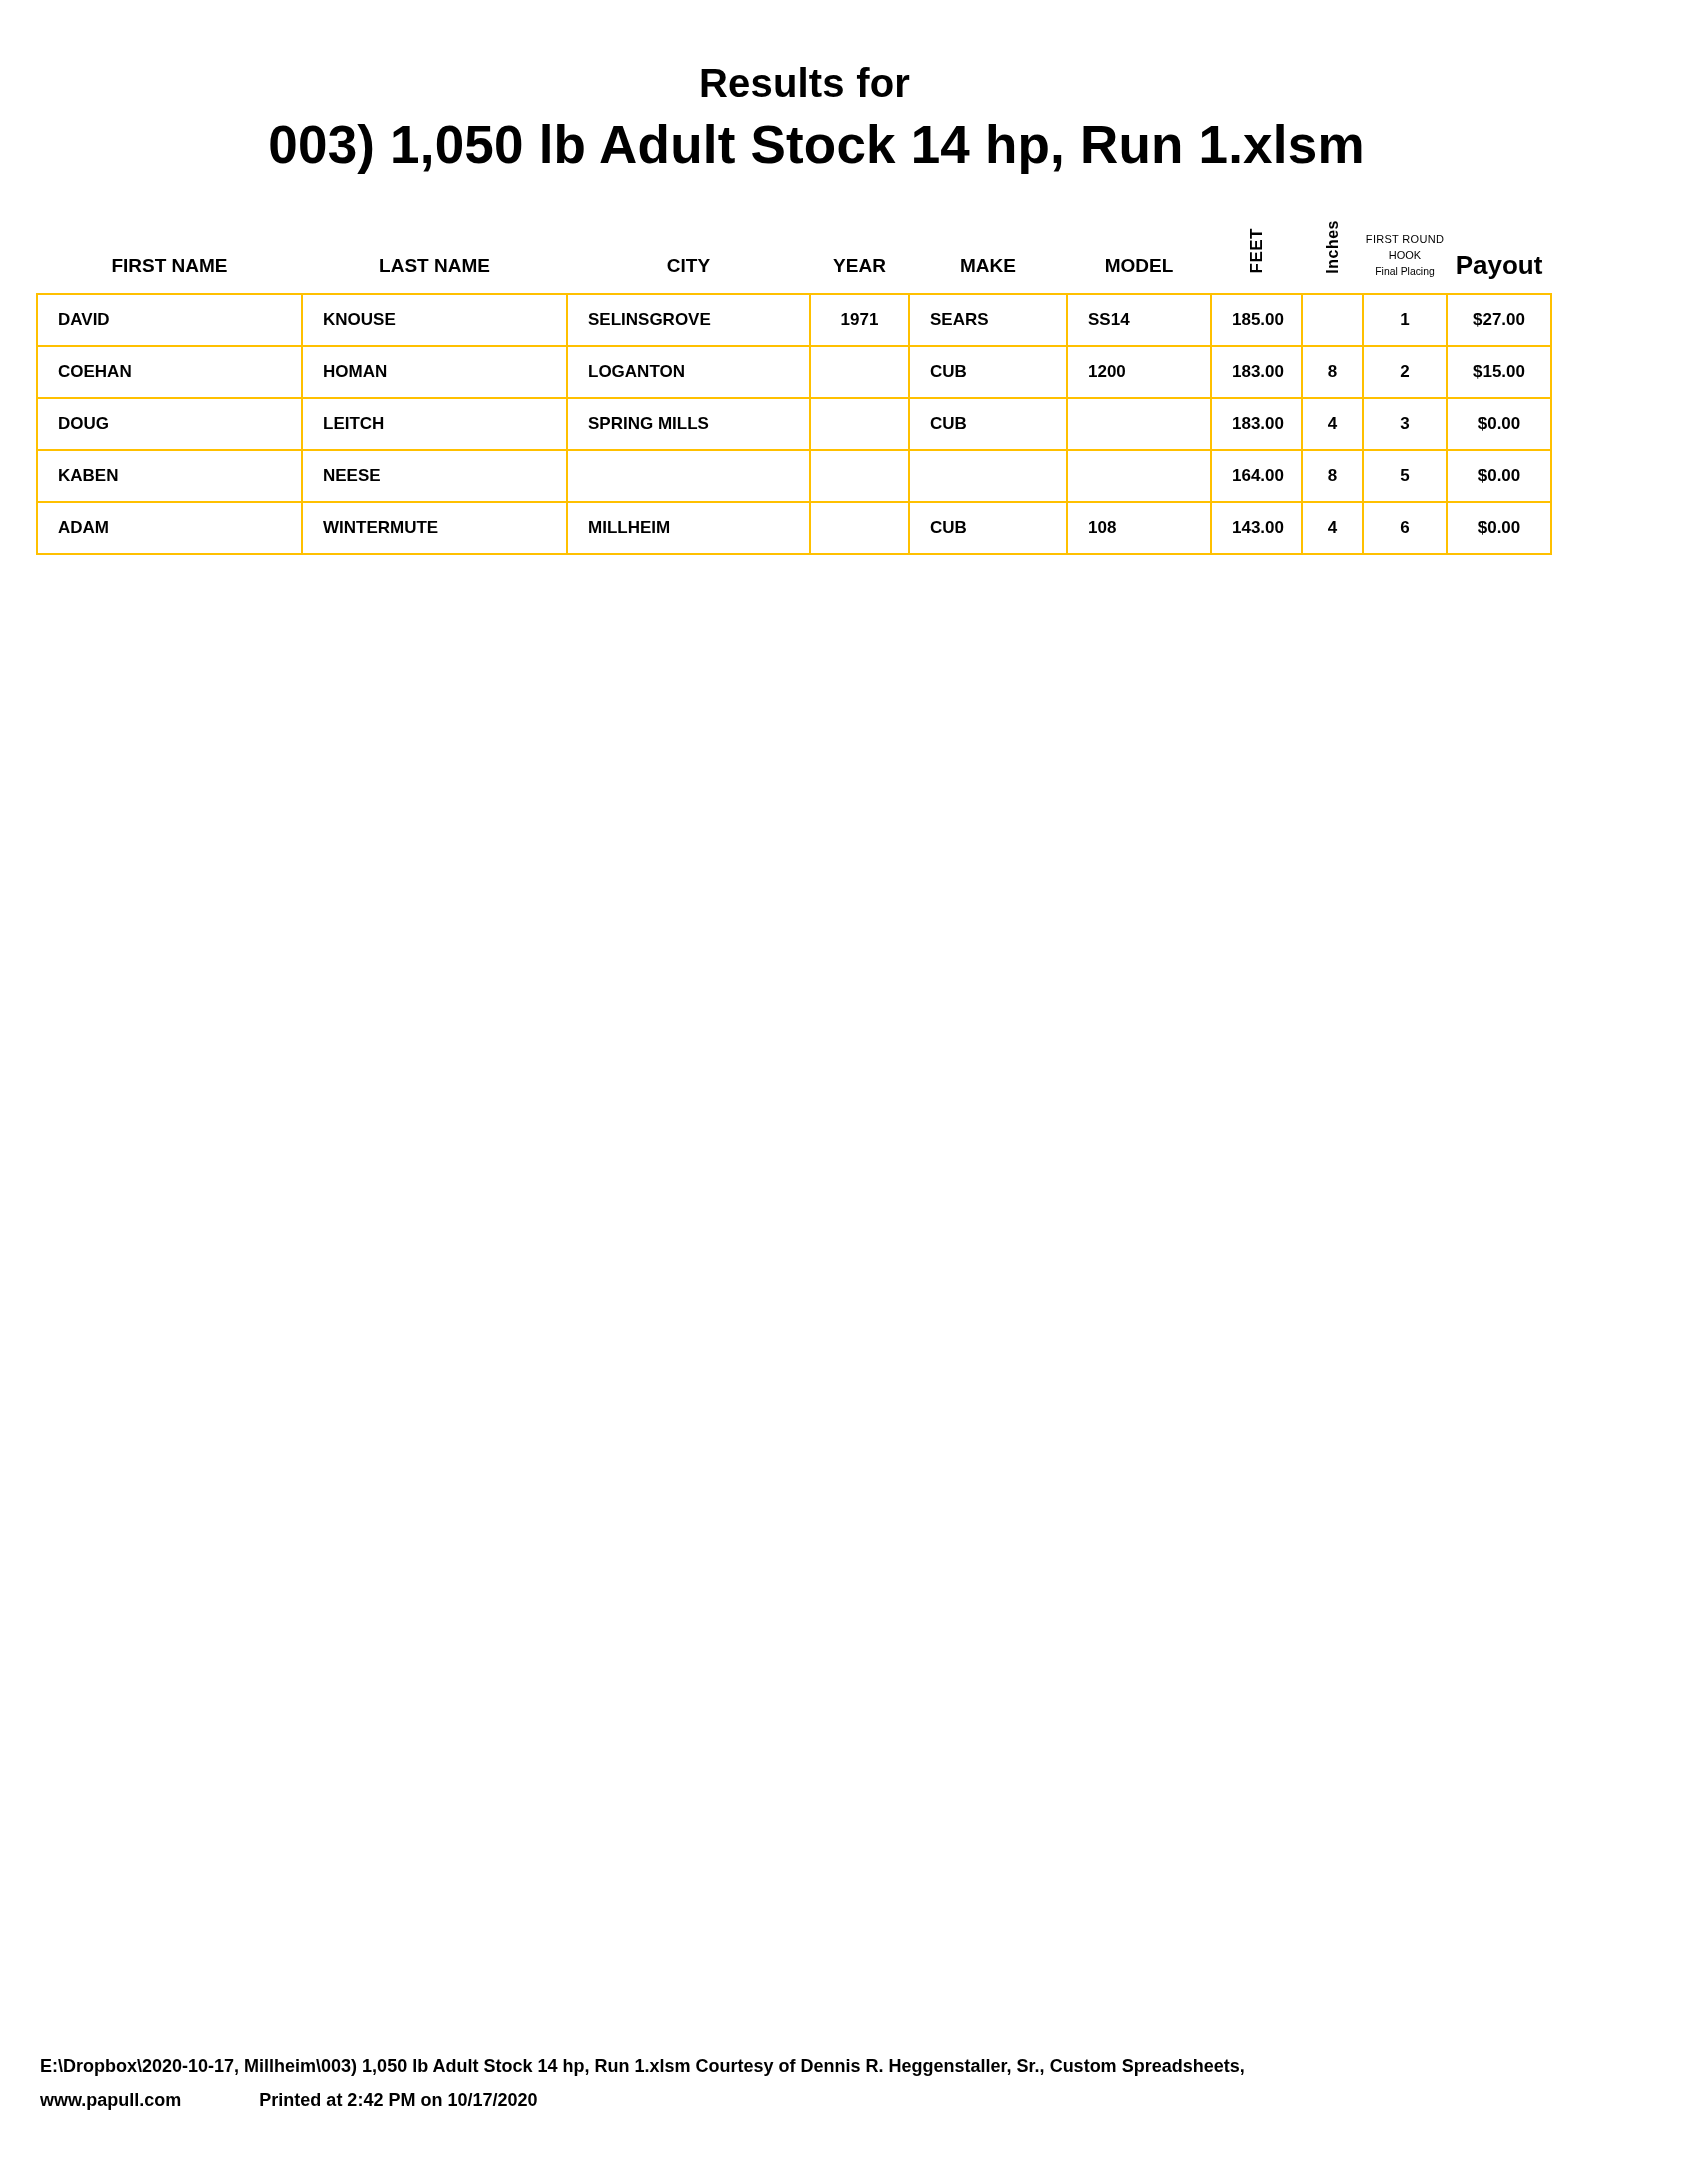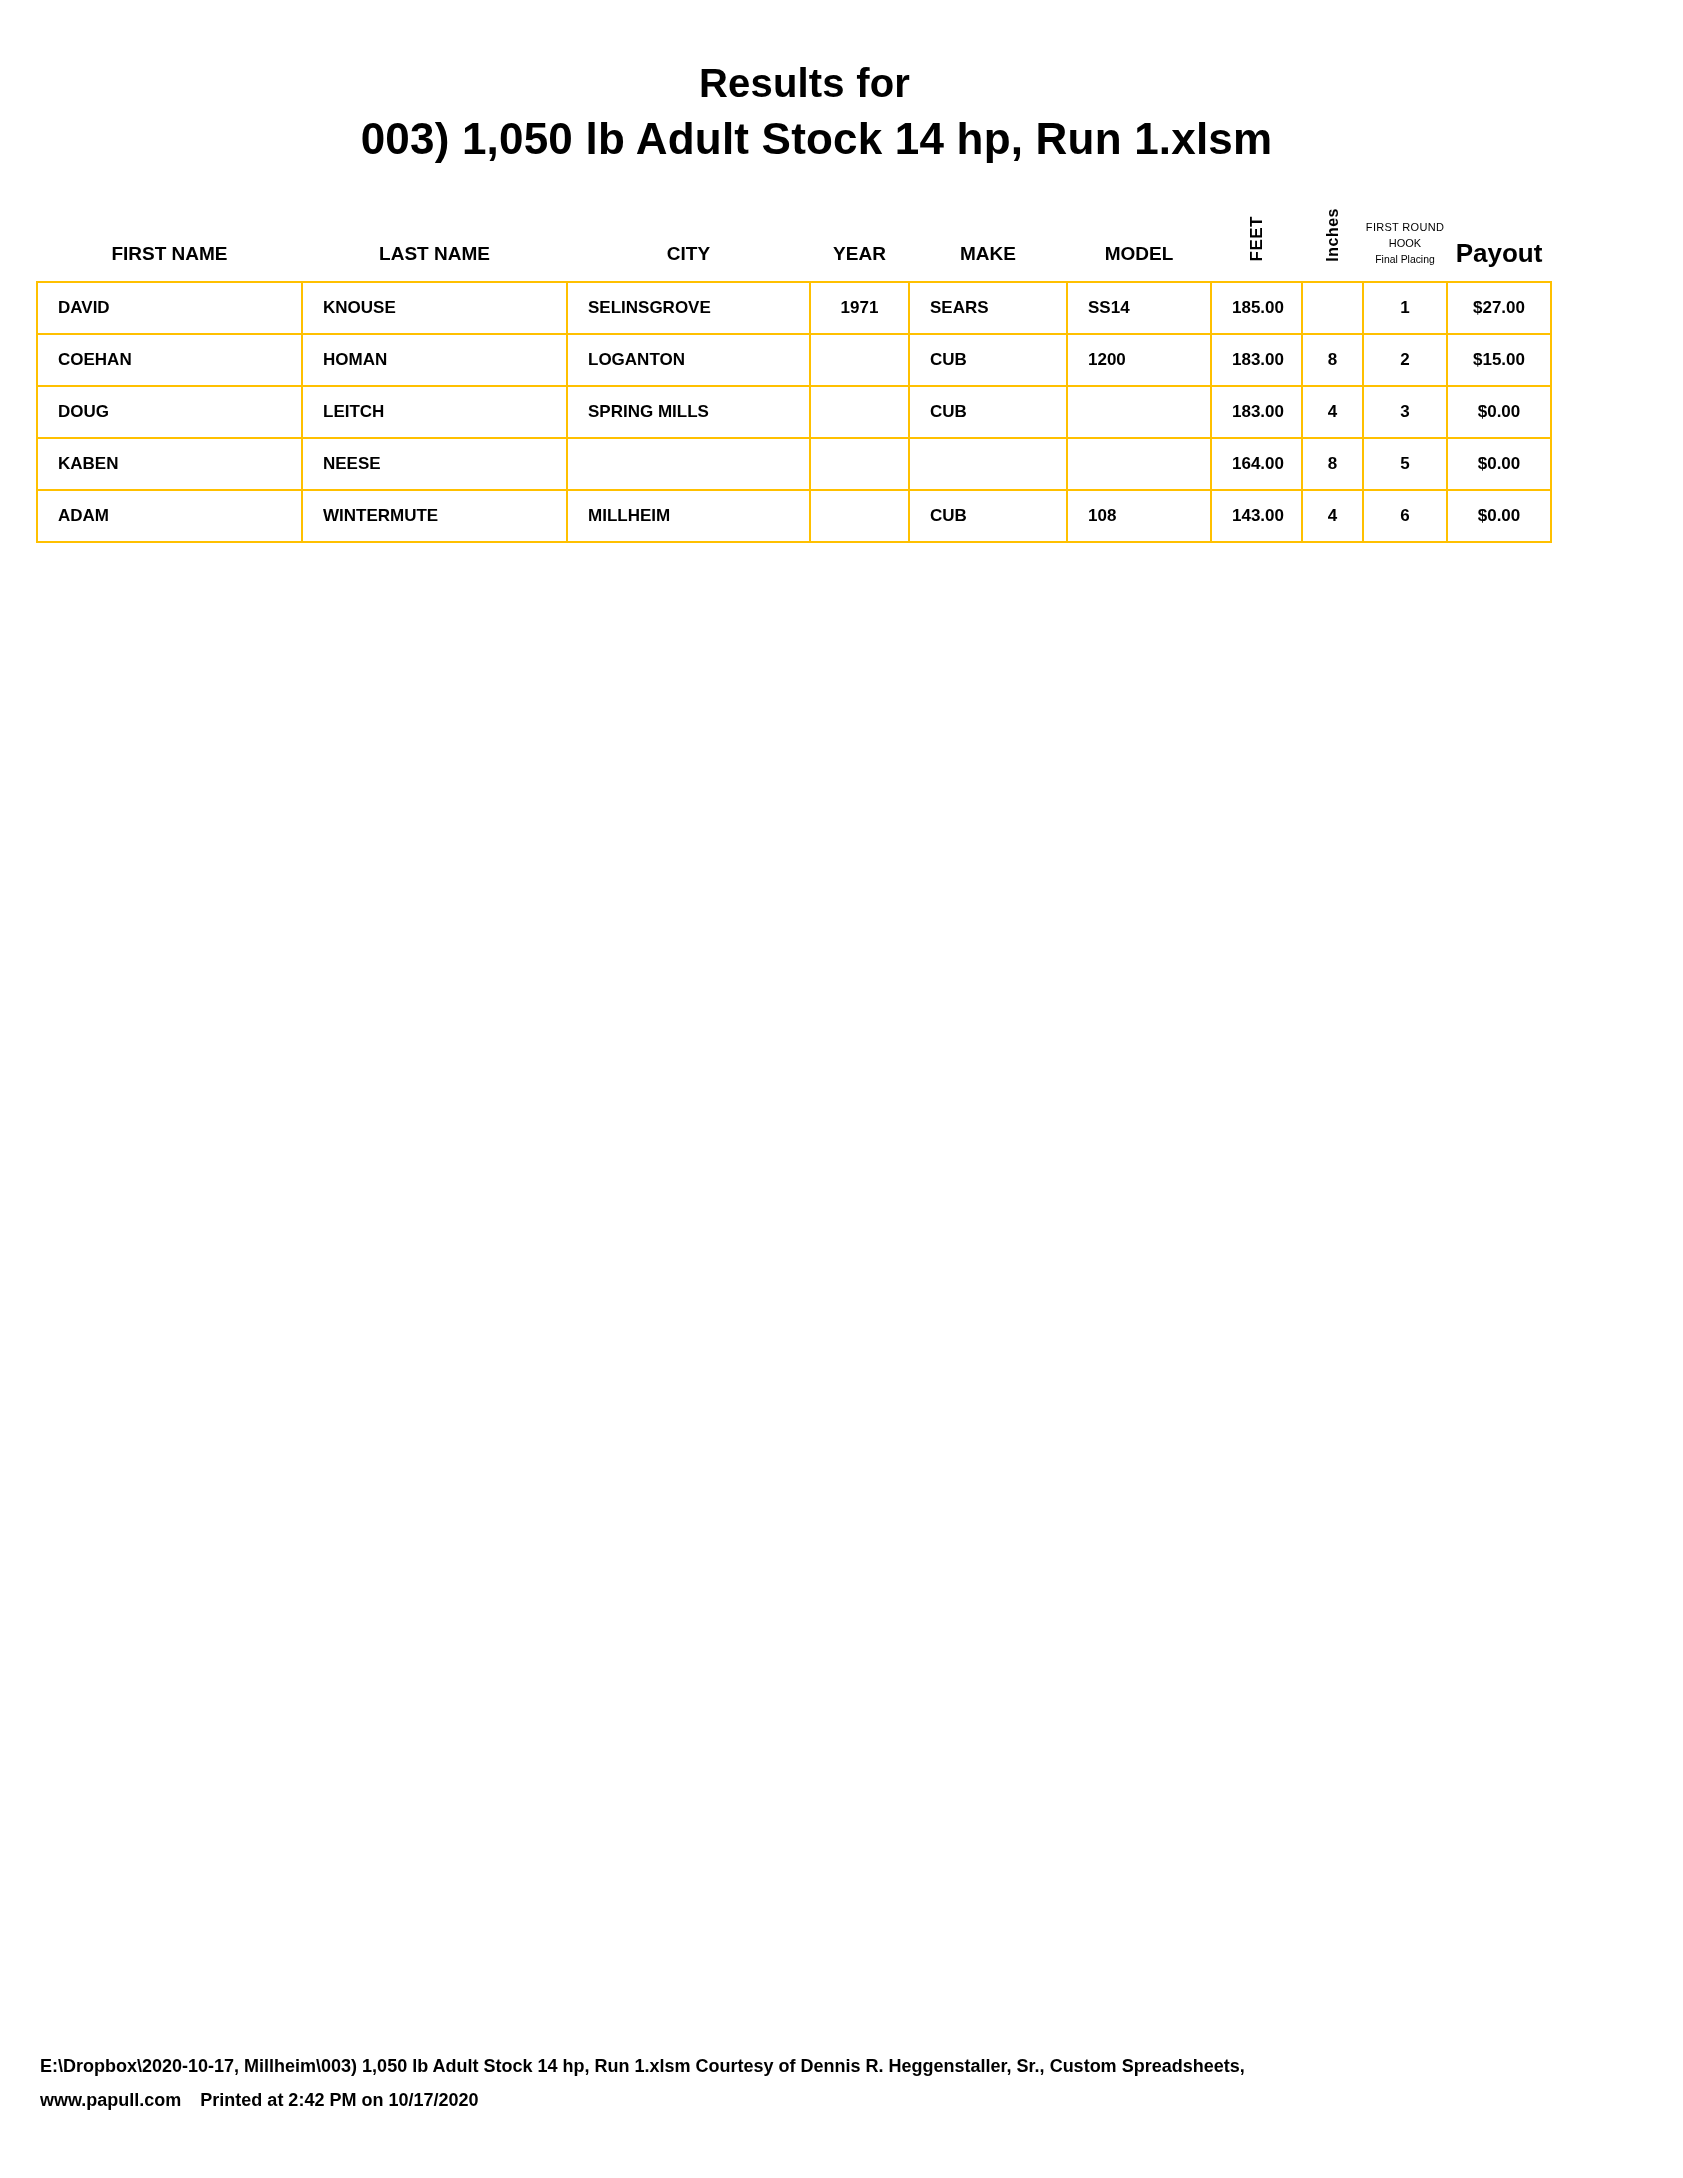--- a/index.html
+++ b/index.html
@@ -26,21 +26,21 @@
     text-align: center;
     padding-top: 57px;
   }
   .title-line {
     font-size: 40px;
     font-weight: bold;
     letter-spacing: 0.2px;
     line-height: 1.32;
   }
   .title-line.second {
-    font-size: 44px;
+    font-size: 53px;
     padding-left: 24px;
   }
   .table-wrap {
     margin: 34px 36px 0 36px;
   }
   table.results {
     border-collapse: collapse;
     width: 1515px;
     table-layout: fixed;
   }
@@ -111,20 +111,21 @@
     position: absolute;
     left: 40px;
     right: 40px;
     bottom: 61px;
     font-size: 18px;
     font-weight: bold;
     line-height: 1.9;
   }
   .footer .row2 {
     display: flex;
+    gap: 59px;
   }
   .footer .row2 span.printed {
     margin-left: 19px;
   }
 </style>
 </head>
 <body>
 
 <div class="page">
 

